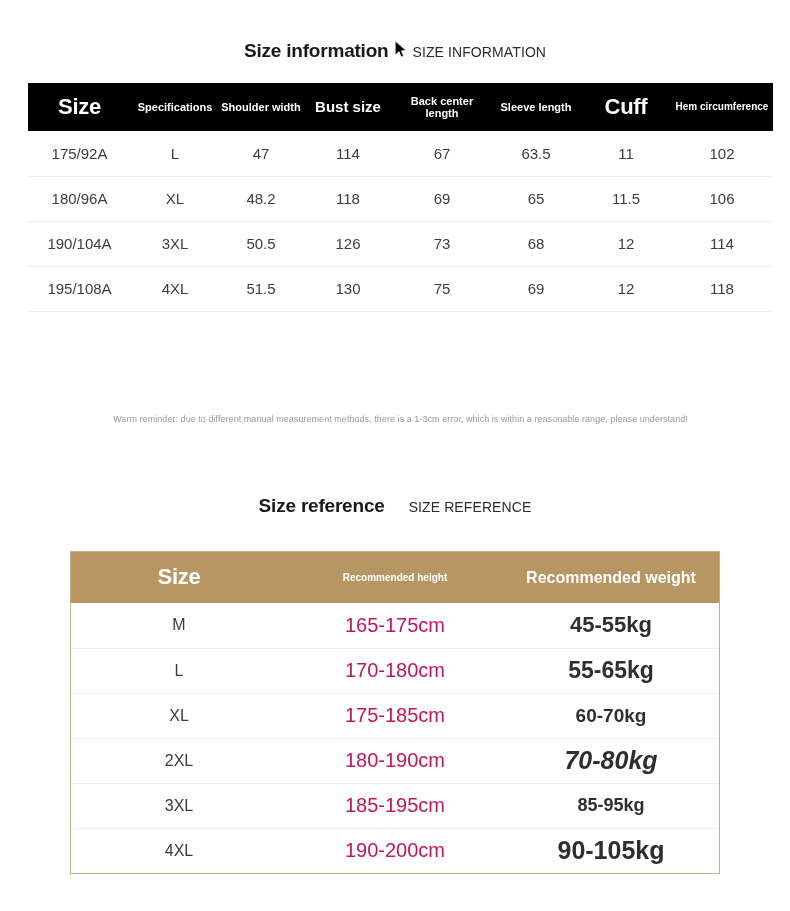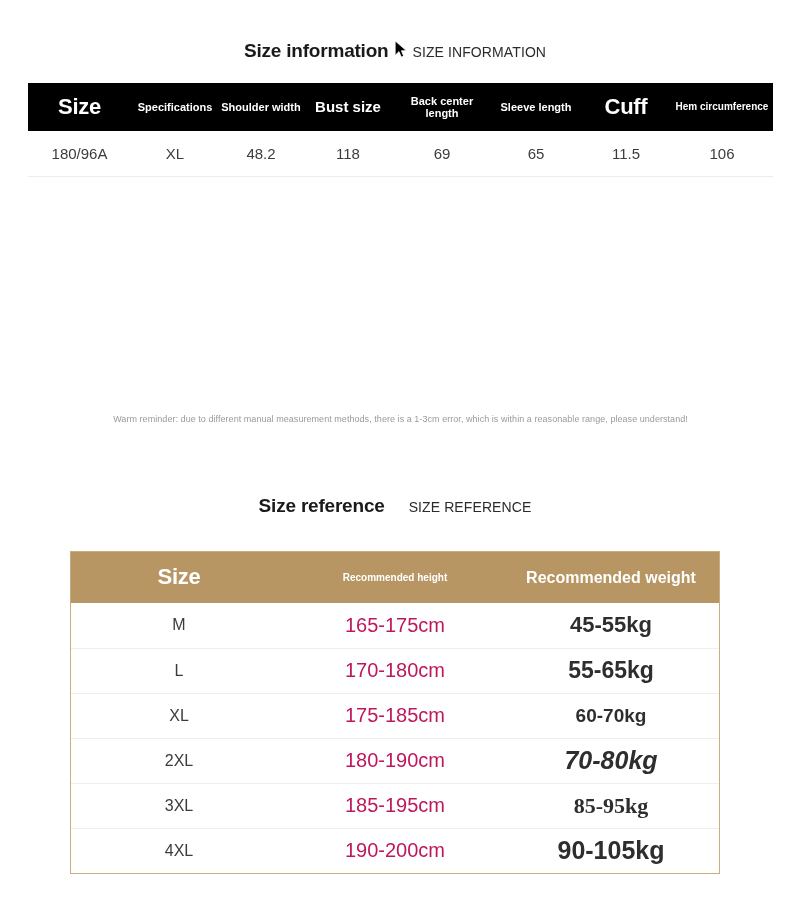--- a/index.html
+++ b/index.html
@@ -158,21 +158,21 @@
   }
   .ref-table td.size-cell   { font-size: 16px; font-weight: normal; }
   .ref-table td.height-cell { font-size: 20px; font-weight: normal; color: #be185d; }
   .ref-table td.weight-cell { font-weight: bold; color: #2e2e2e; }
 
   
   .w-m   { font-size: 22px; }
   .w-l   { font-size: 23px; }
   .w-xl  { font-size: 19px; }
   .w-2xl { font-size: 25px; font-style: italic; }
-  .w-3xl { font-size: 22px; font-family: Liberation Serif, serif; }
+  .w-3xl { font-size: 18px; }
   .w-4xl { font-size: 25px; }
 
   .rc1 { width: 216px; }
   .rc2 { width: 216px; }
   .rc3 { width: 216px; }
 </style>
 </head>
 <body>
 
 <div class="section-heading" id="heading-size-information">
@@ -204,29 +204,59 @@
       <th class="small">Shoulder width</th>
       <th class="mid">Bust size</th>
       <th class="small">Back center length</th>
       <th class="small">Sleeve length</th>
       <th class="big">Cuff</th>
       <th class="xsmall">Hem circumference</th>
     </tr>
   </thead>
   <tbody>
     <tr>
+      <td>175/92A</td>
+      <td>L</td>
+      <td>47</td>
+      <td>114</td>
+      <td>67</td>
+      <td>63.5</td>
+      <td>11</td>
+      <td>102</td>
+    </tr>
+    <tr>
       <td>180/96A</td>
       <td>XL</td>
       <td>48.2</td>
       <td>118</td>
       <td>69</td>
       <td>65</td>
       <td>11.5</td>
       <td>106</td>
     </tr>
+    <tr>
+      <td>190/104A</td>
+      <td>3XL</td>
+      <td>50.5</td>
+      <td>126</td>
+      <td>73</td>
+      <td>68</td>
+      <td>12</td>
+      <td>114</td>
+    </tr>
+    <tr>
+      <td>195/108A</td>
+      <td>4XL</td>
+      <td>51.5</td>
+      <td>130</td>
+      <td>75</td>
+      <td>69</td>
+      <td>12</td>
+      <td>118</td>
+    </tr>
   </tbody>
 </table>
 
 <div class="warm-reminder">Warm reminder: due to different manual measurement methods, there is a 1-3cm error, which is within a reasonable range, please understand!</div>
 
 <div class="section-heading" id="heading-size-reference">
   <span class="heading-cn">Size reference</span>
   <span class="heading-en">SIZE REFERENCE</span>
 </div>
 

